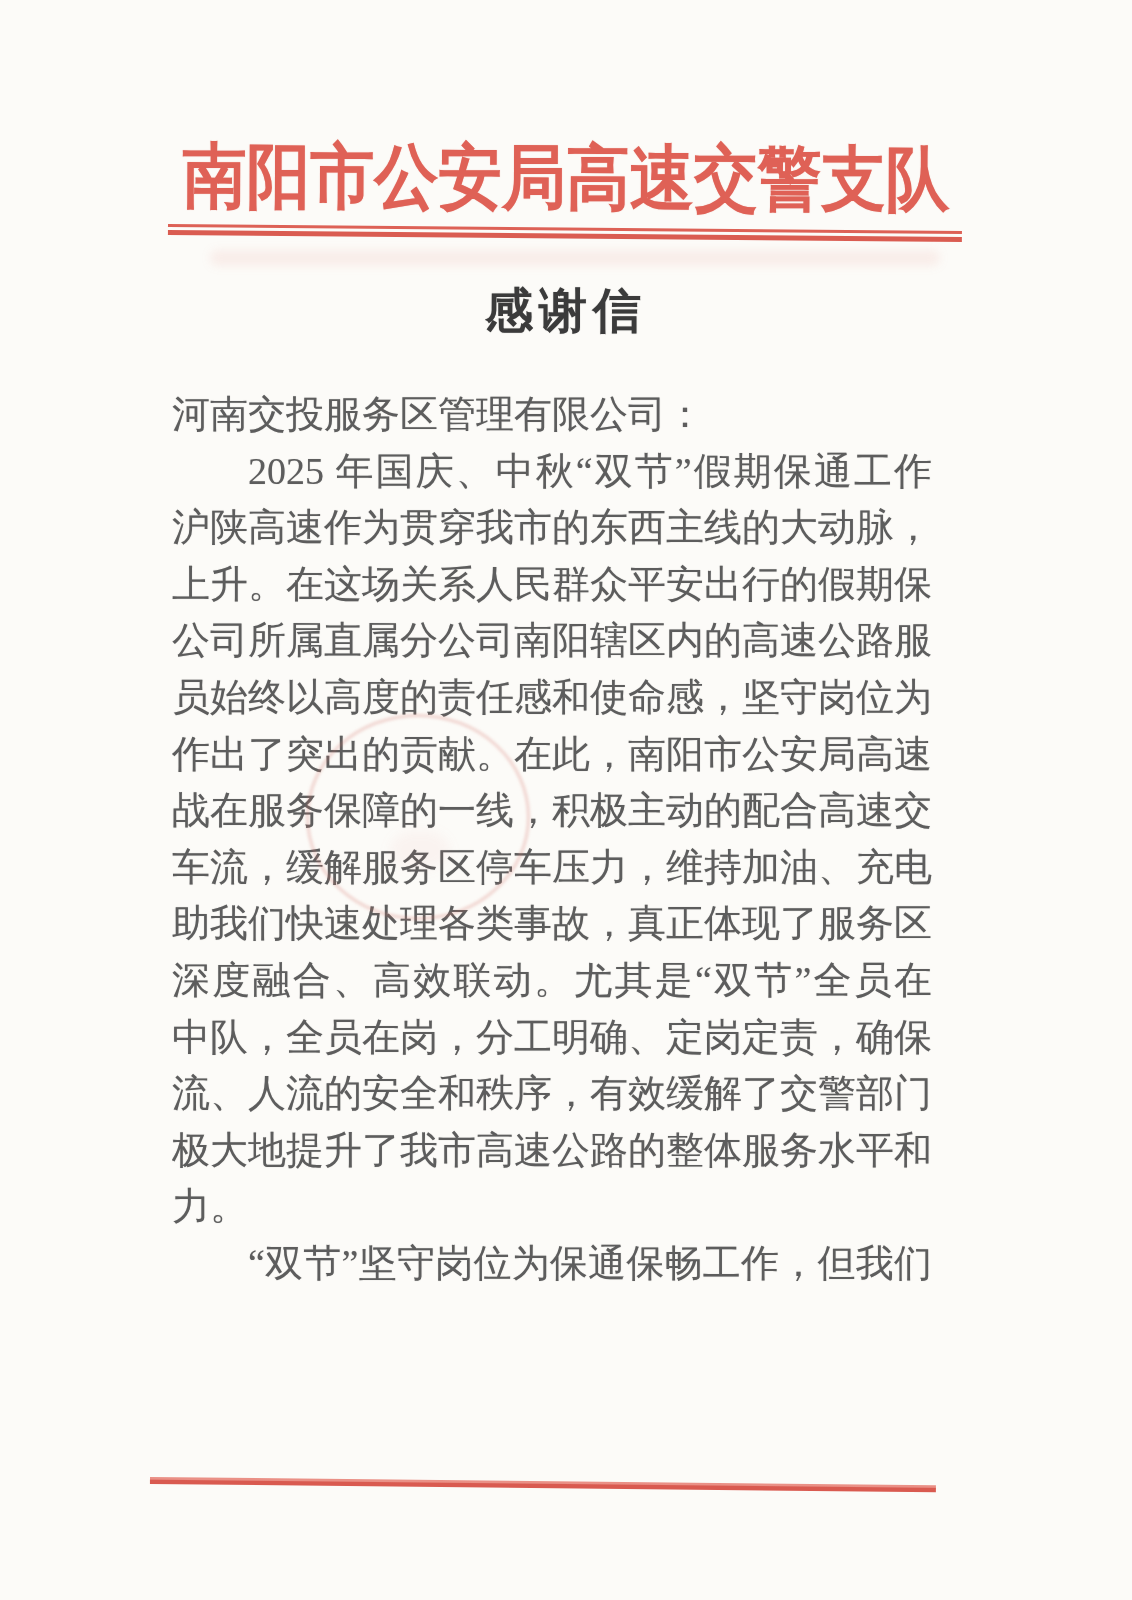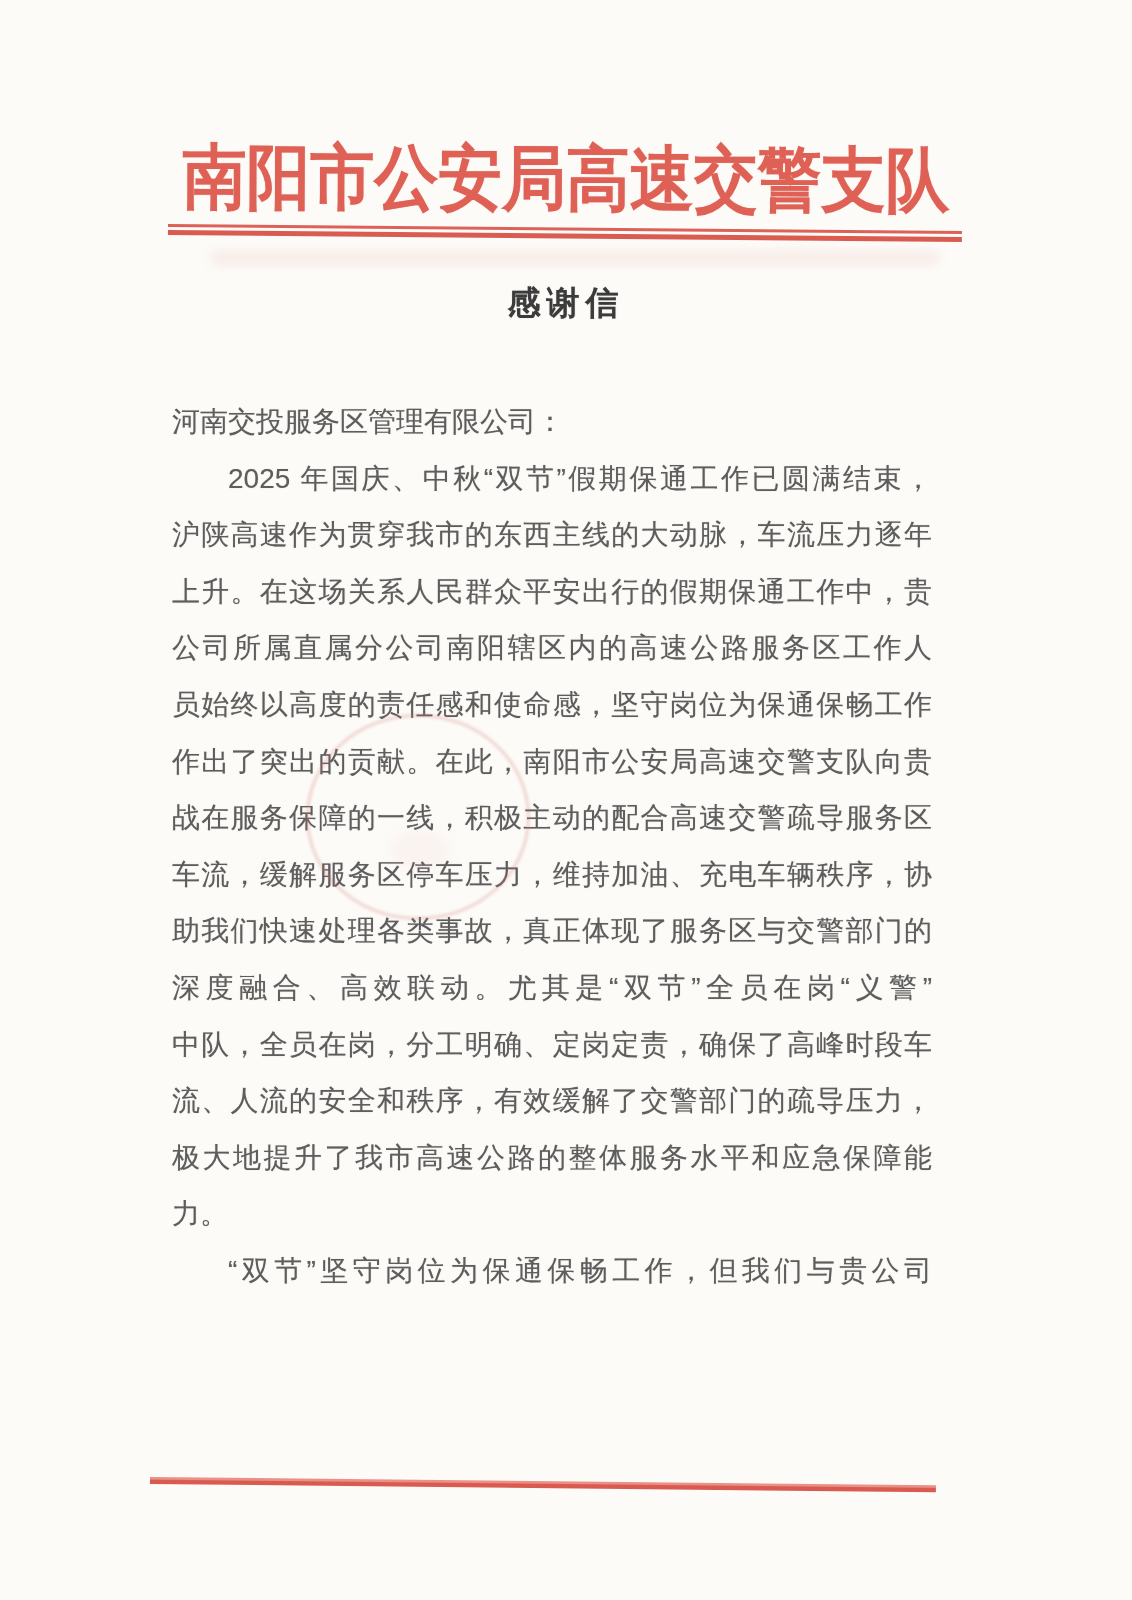--- a/index.html
+++ b/index.html
@@ -2,21 +2,21 @@
 <html><head>
 <meta charset="utf-8">
 <style>
   html,body { margin:0; padding:0; background:#ffffff; }
   .page {
     position: relative;
     width: 1132px;
     height: 1600px;
     background: #fcfbf8;
     overflow: hidden;
-    font-family: Liberation Sans, sans-serif;
+    font-family: Liberation Serif, serif;
   }
 
   
   .letterhead {
     position: absolute;
     top: 143px;
     left: 0;
     width: 100%;
     text-align: center;
     font-size: 71px;
@@ -50,35 +50,35 @@
     filter: blur(5px);
   }
 
   
   .letter-title {
     position: absolute;
     top: 285px;
     left: 0;
     width: 100%;
     text-align: center;
-    font-size: 33px;
+    font-size: 48px;
     font-weight: bold;
     line-height: 1.1;
     color: #3b3b3b;
     letter-spacing: 6px;
     text-shadow: 0 0 1px rgba(59,59,59,0.45);
   }
 
   
   .letter-body {
     position: absolute;
-    top: 394px;
+    top: 386px;
     left: 172px;
     width: 760px;
-    font-size: 28px;
+    font-size: 38px;
     color: #5d5d5d;
     text-shadow: 0 0 1px rgba(93,93,93,0.40);
   }
   .bline {
     height: 56.6px;
     line-height: 56.6px;
     overflow: hidden;
     white-space: normal;
   }
   .bline.just {

